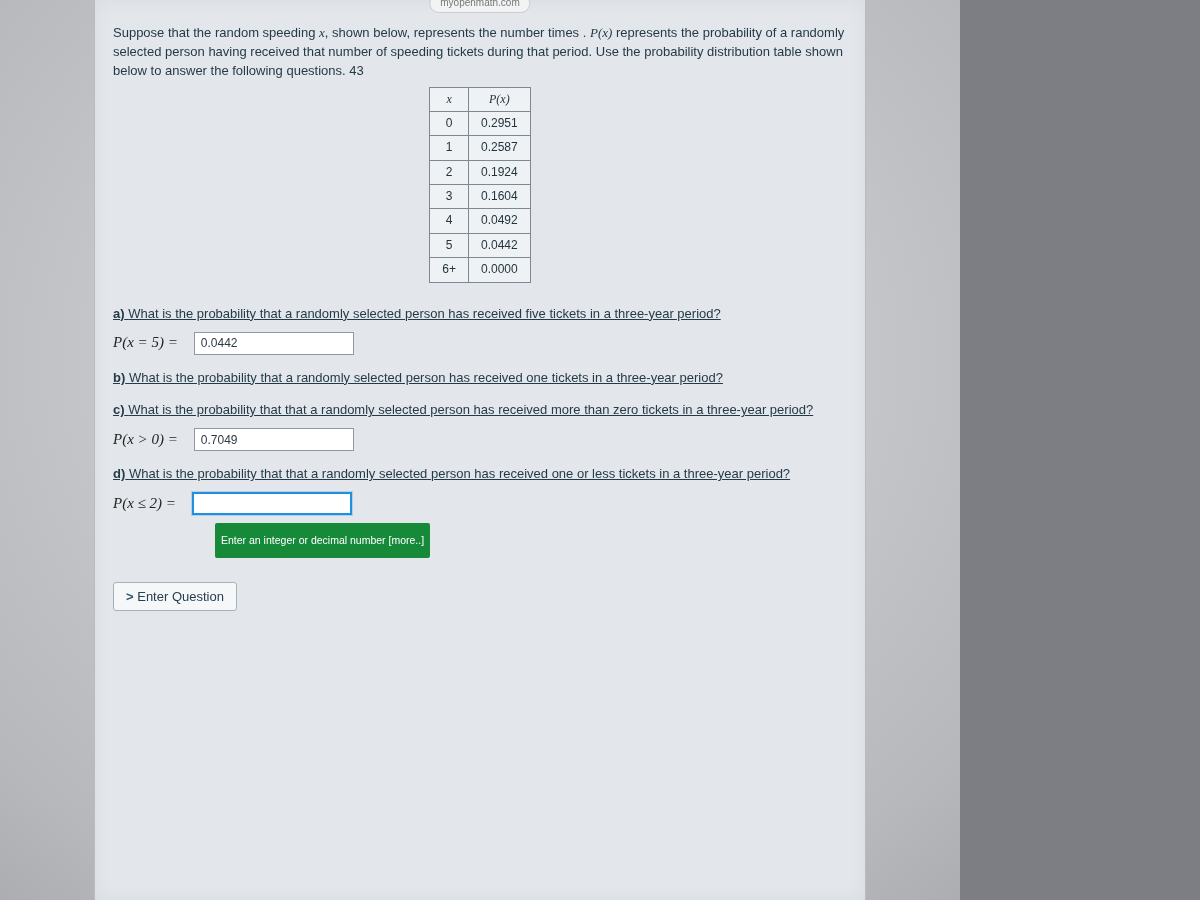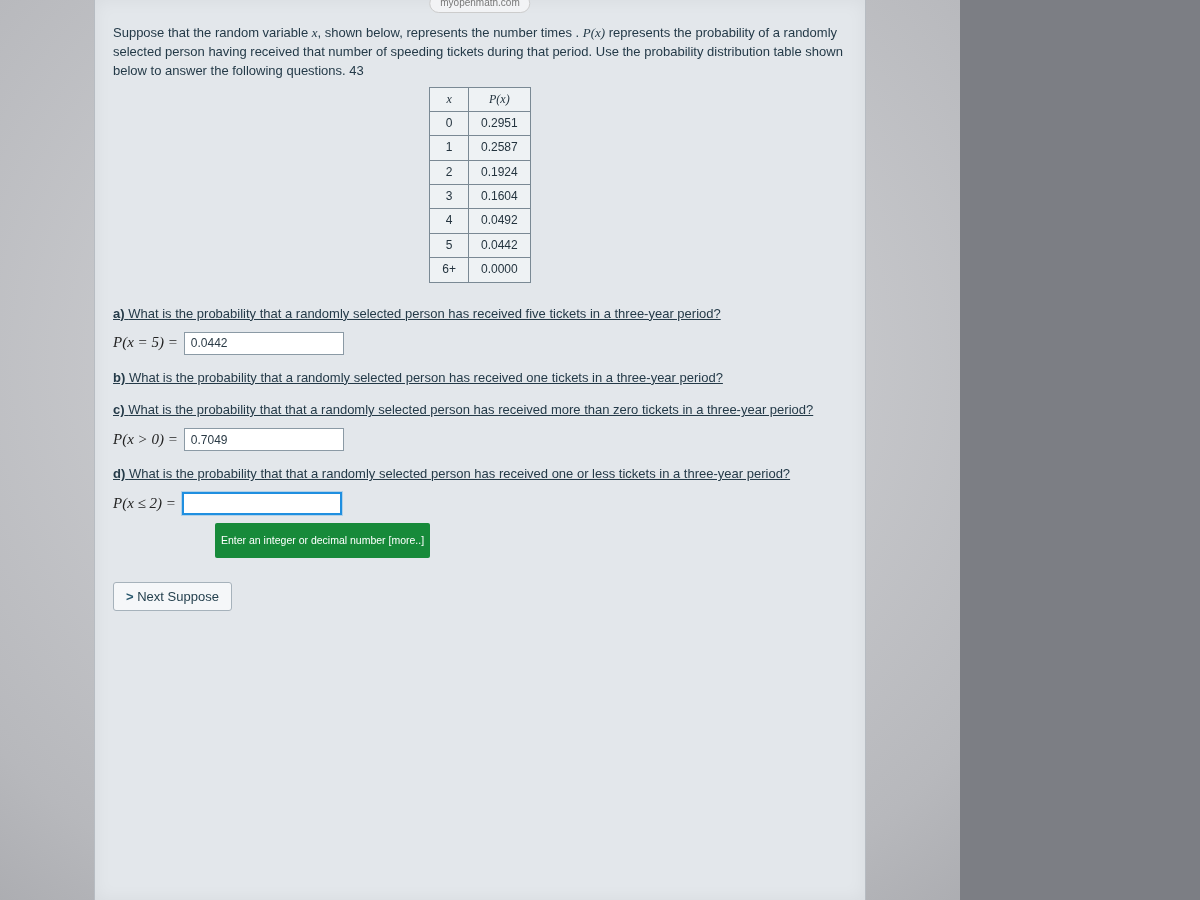--- a/index.html
+++ b/index.html
@@ -67,21 +67,21 @@
   table.dist th {
     font-weight: normal;
   }
 
   .q { margin: 14px 0 2px 0; text-decoration: underline; }
   .q b { font-weight: 600; }
 
   .answer-line {
     display: flex;
     align-items: center;
-    gap: 6px;
+    gap: 16px;
     margin: 8px 0 12px 0;
     font-family: "Times New Roman", serif;
     font-style: italic;
     font-size: 15px;
     color: #222;
   }
   .ans-input {
     width: 160px;
     height: 23px;
     padding: 1px 6px;
@@ -126,21 +126,21 @@
 </style>
 </head>
 <body>
 
 <div class="photo-frame">
   <div class="panel">
 
     <div class="address-chip">myopenmath.com</div>
 
     <div class="intro">
-      <span>Suppose that the random variable </span><span class="xvar">x</span><span>, shown below, represents the number times . </span><span class="pbox">P(x)</span><span> represents the probability of a randomly selected person having received that number of speeding tickets during that period. Use the probability distribution table shown below to answer the following questions. 43</span>
+      <span>Suppose that the random speeding </span><span class="xvar">x</span><span>, shown below, represents the number times . </span><span class="pbox">P(x)</span><span> represents the probability of a randomly selected person having received that number of speeding tickets during that period. Use the probability distribution table shown below to answer the following questions. 43</span>
     </div>
 
     <table class="dist">
       <tbody>
           <tr>
         <th class="xvar">x</th>
         <th class="pbox">P(x)</th>
       </tr>
       <tr>
             <td>0</td>
@@ -204,17 +204,17 @@
       <b>d)</b>
       <span>What is the probability that that a randomly selected person has received one or less tickets in a three-year period?</span>
     </div>
     <div class="answer-line">
       <span>P(x ≤ 2) =</span>
       <input class="ans-input focused" value="" style="">
     </div>
     <span class="hint">Enter an integer or decimal number [more..]</span>
 
     <div>
-      <button class="next">Next Suppose</button>
+      <button class="next">Enter Question</button>
     </div>
 
   </div>
 </div>
 
 </body></html>

